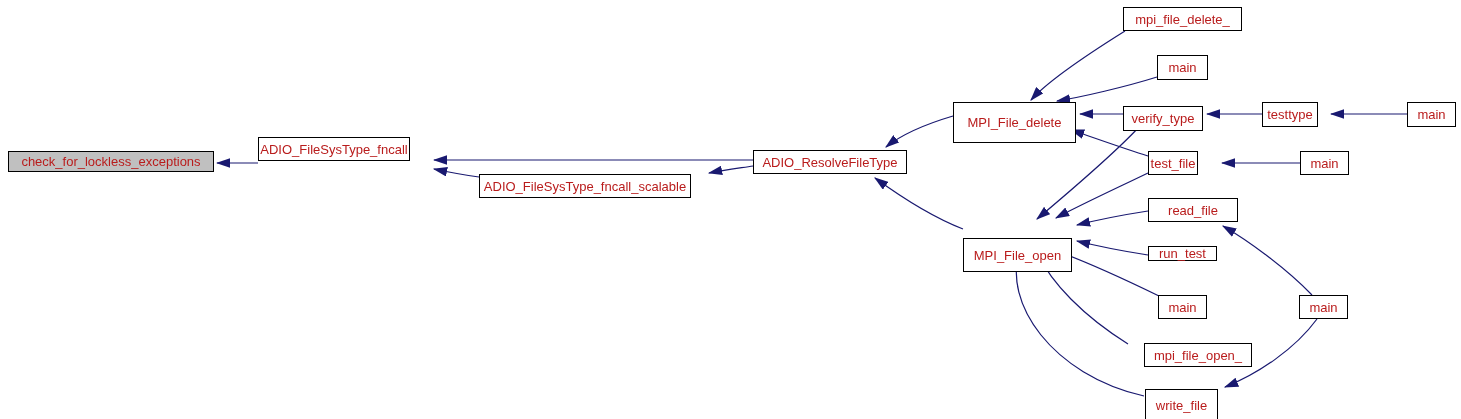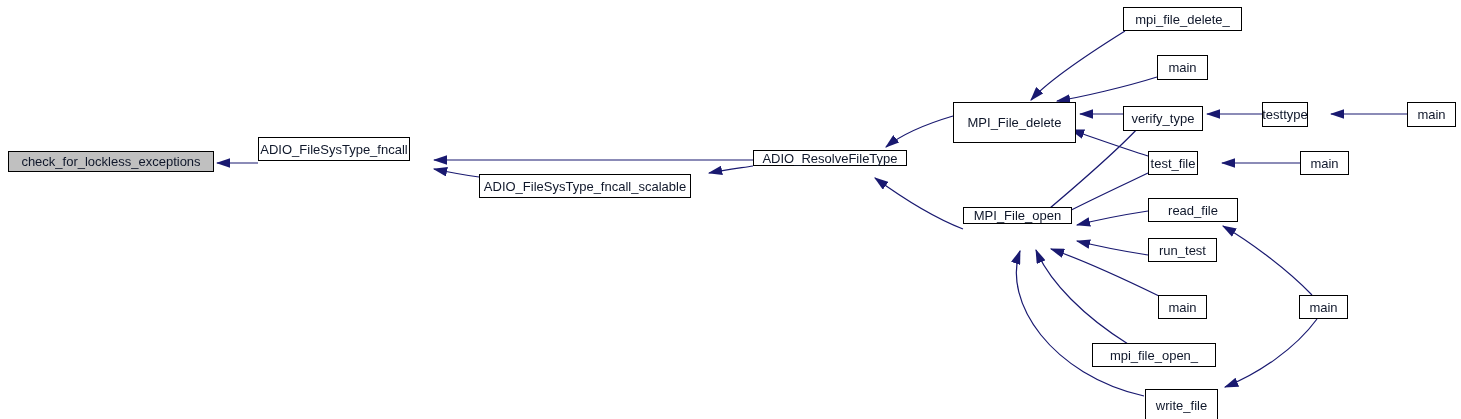--- a/index.html
+++ b/index.html
@@ -11,21 +11,21 @@
     overflow:hidden;
   }
   svg.edges{position:absolute;left:0;top:0;width:1461px;height:419px;}
   path.edge{fill:none;stroke:var(--edge,#191970);stroke-width:1.2;}
   #arrowhead path{fill:var(--edge,#191970);}
   .node{
     position:absolute;box-sizing:border-box;
     border:1px solid var(--node-border,#000000);
     background:var(--node-fill,#ffffff);
     display:flex;align-items:center;justify-content:center;
-    font-size:13px;line-height:1;color:#0f172a;white-space:nowrap;
+    font-size:13px;line-height:1;color:#b91c1c;white-space:nowrap;
     cursor:pointer;z-index:2;
   }
   .node.current{background:var(--current-fill,#c0c0c0);cursor:default;}
 </style>
 </head>
 <body>
 
 <div class="canvas">
 
   <svg class="edges" xmlns="http://www.w3.org/2000/svg">
@@ -57,45 +57,45 @@
     <path class="edge" d="M1312,295 C1285,267 1247,240 1223,226" marker-end="url(#arrowhead)"></path>
     <path class="edge" d="M1317,319 C1295,349 1258,374 1225,387" marker-end="url(#arrowhead)"></path>
   </svg>
 
   <div class="node current" style="left:8px;top:151px;width:206px;height:21px">check_for_lockless_exceptions</div>
 
   <div class="node" style="left:258px;top:137px;width:152px;height:24px">ADIO_FileSysType_fncall</div>
 
   <div class="node" style="left:479px;top:174px;width:212px;height:24px">ADIO_FileSysType_fncall_scalable</div>
 
-  <div class="node" style="left:753px;top:150px;width:154px;height:16px">ADIO_ResolveFileType</div>
+  <div class="node" style="left:753px;top:150px;width:154px;height:24px">ADIO_ResolveFileType</div>
 
   <div class="node" style="left:953px;top:102px;width:123px;height:41px">MPI_File_delete</div>
 
-  <div class="node" style="left:963px;top:207px;width:109px;height:17px">MPI_File_open</div>
+  <div class="node" style="left:963px;top:238px;width:109px;height:34px">MPI_File_open</div>
 
   <div class="node" style="left:1123px;top:7px;width:119px;height:24px">mpi_file_delete_</div>
 
   <div class="node" style="left:1157px;top:55px;width:51px;height:25px">main</div>
 
   <div class="node" style="left:1123px;top:106px;width:80px;height:25px">verify_type</div>
 
-  <div class="node" style="left:1262px;top:102px;width:46px;height:25px">testtype</div>
+  <div class="node" style="left:1262px;top:102px;width:56px;height:25px">testtype</div>
 
   <div class="node" style="left:1407px;top:102px;width:49px;height:25px">main</div>
 
   <div class="node" style="left:1148px;top:151px;width:50px;height:24px">test_file</div>
 
   <div class="node" style="left:1300px;top:151px;width:49px;height:24px">main</div>
 
   <div class="node" style="left:1148px;top:198px;width:90px;height:24px">read_file</div>
 
-  <div class="node" style="left:1148px;top:238px;width:69px;height:24px">run_test</div>
+  <div class="node" style="left:1148px;top:246px;width:69px;height:15px">run_test</div>
 
   <div class="node" style="left:1158px;top:295px;width:49px;height:24px">main</div>
 
   <div class="node" style="left:1299px;top:295px;width:49px;height:24px">main</div>
 
-  <div class="node" style="left:1092px;top:343px;width:124px;height:24px">mpi_file_open_</div>
+  <div class="node" style="left:1144px;top:343px;width:108px;height:24px">mpi_file_open_</div>
 
   <div class="node" style="left:1145px;top:389px;width:73px;height:32px">write_file</div>
 
 </div>
 
 </body></html>

